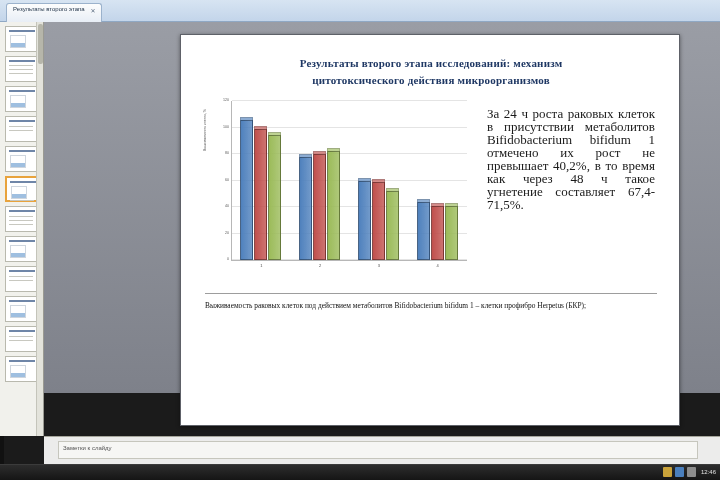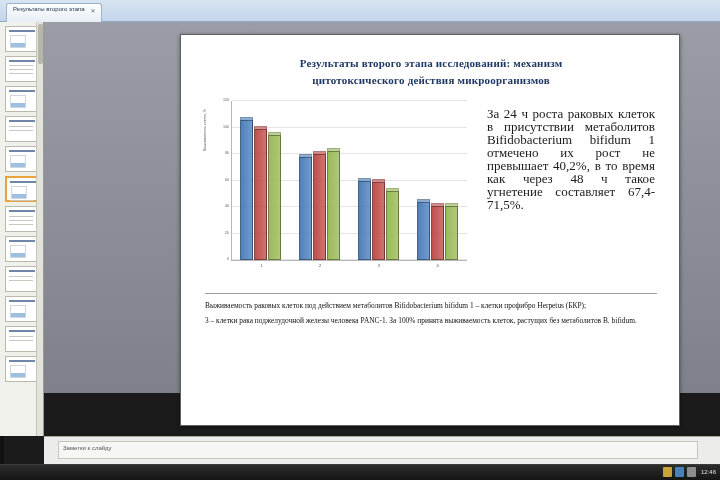--- a/index.html
+++ b/index.html
@@ -426,21 +426,20 @@
             </div>
           </div>
       </div>
 
       <div class="sidetext">За 24 ч роста раковых клеток в присутствии метаболитов Bifidobacterium bifidum 1 отмечено их рост не превышает 40,2%, в то время как через 48 ч такое угнетение составляет 67,4-71,5%.</div>
 
       <div class="hr"></div>
 
       <div class="body-text">
         <p>Выживаемость раковых клеток под действием метаболитов Bifidobacterium bifidum 1 – клетки профибро Herpetus (БКР);</p>
-        <p>3 – клетки рака поджелудочной железы человека PANC-1. За 100% принята выживаемость клеток, растущих без метаболитов B. bifidum.</p>
       </div>
 
     </div>
   </div>
 
   <div class="notes">
     <div class="notes-inner">Заметки к слайду</div>
   </div>
 
   <div class="statusbar">

